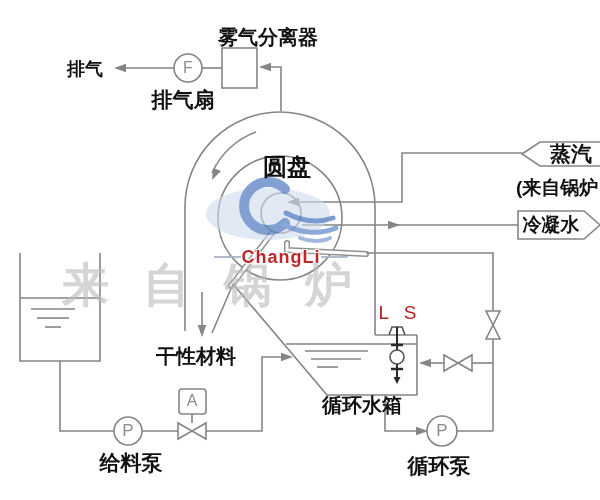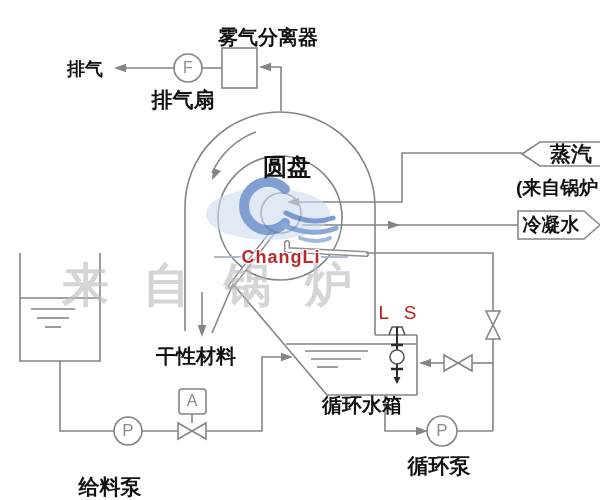--- a/index.html
+++ b/index.html
@@ -144,21 +144,21 @@
 
   <div class="lbl f20" style="left:268px;top:37px;">雾气分离器</div>
   <div class="lbl f26" style="left:85px;top:69px;">排气</div>
   <div class="lbl f21" style="left:183px;top:100px;">排气扇</div>
   <div class="lbl f24" style="left:287px;top:167px;">圆盘</div>
   <div class="lbl f21" style="left:571px;top:154px;">蒸汽</div>
   <div class="lbl f19" style="left:516px;top:188px;transform:translate(0,-50%);">(来自锅炉</div>
   <div class="lbl f19" style="left:551px;top:225px;">冷凝水</div>
   <div class="lbl f20" style="left:196px;top:356px;">干性材料</div>
   <div class="lbl f20" style="left:338px;top:405px;margin-left:24px;">循环水箱</div>
-  <div class="lbl f21" style="left:110px;top:463px;margin-top:24px;">给料泵</div>
+  <div class="lbl f21" style="left:131px;top:463px;">给料泵</div>
   <div class="lbl f21" style="left:439px;top:466px;">循环泵</div>
 
   <div class="sym sym-f" style="left:188px;top:68px;">F</div>
   <div class="sym sym-p" style="left:128px;top:431px;">P</div>
   <div class="sym sym-p" style="left:442px;top:431px;">P</div>
   <div class="sym sym-a" style="left:192px;top:401px;">A</div>
   <div class="sym sym-ls" style="left:400px;top:313px;">L S</div>
 
 </div>
 

